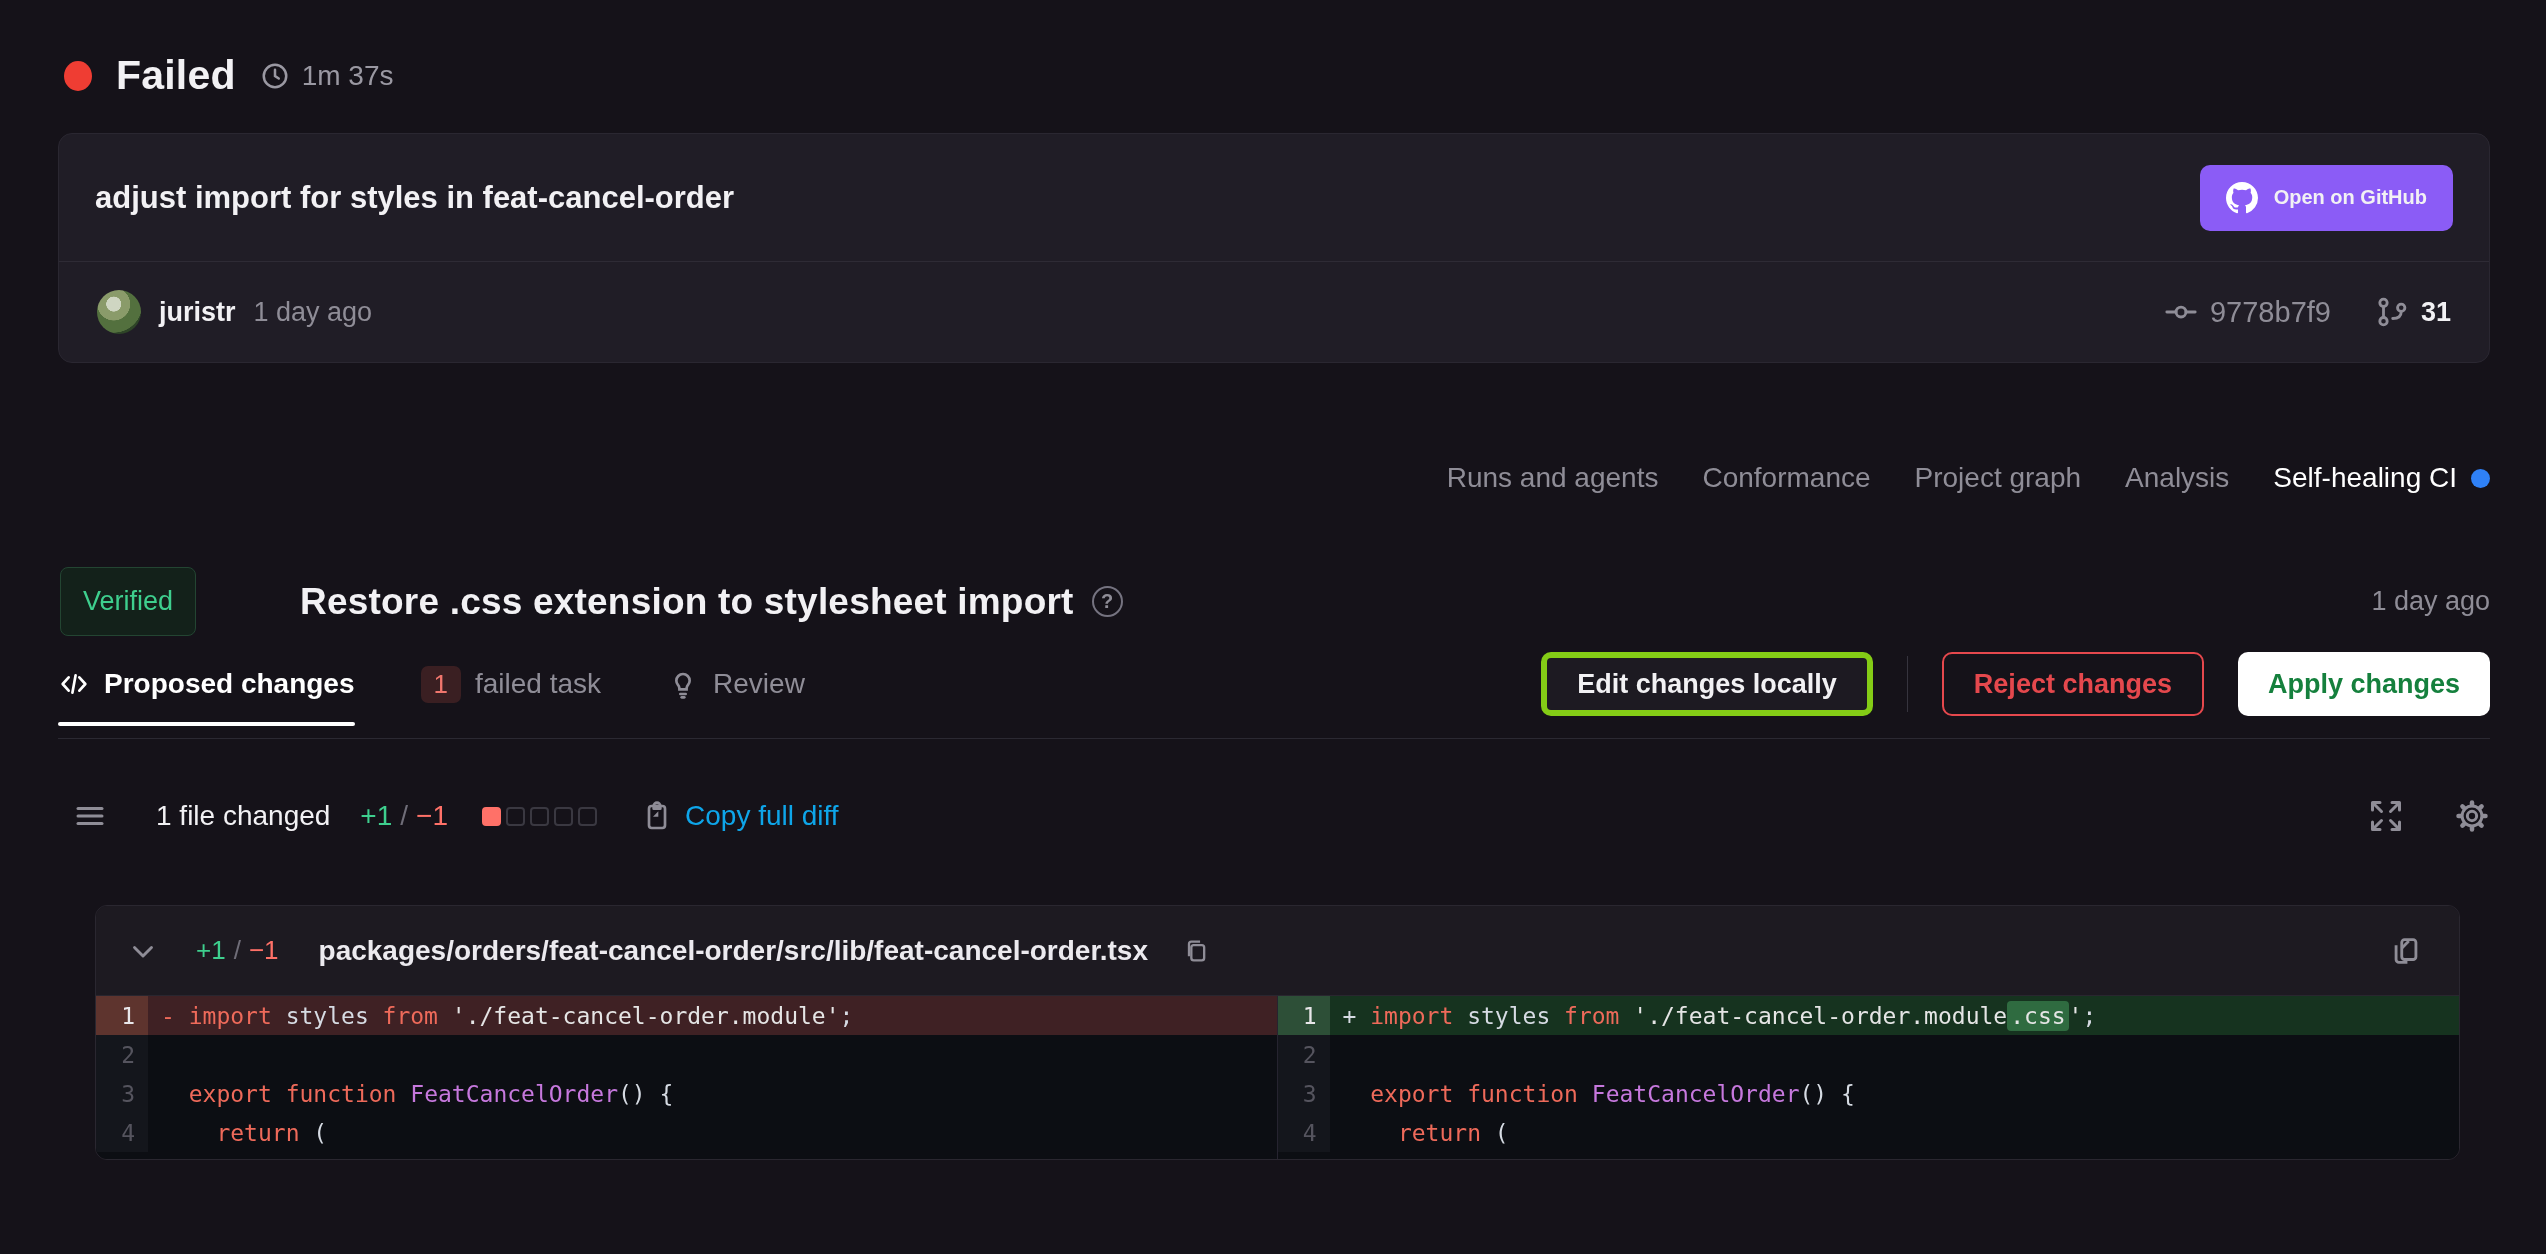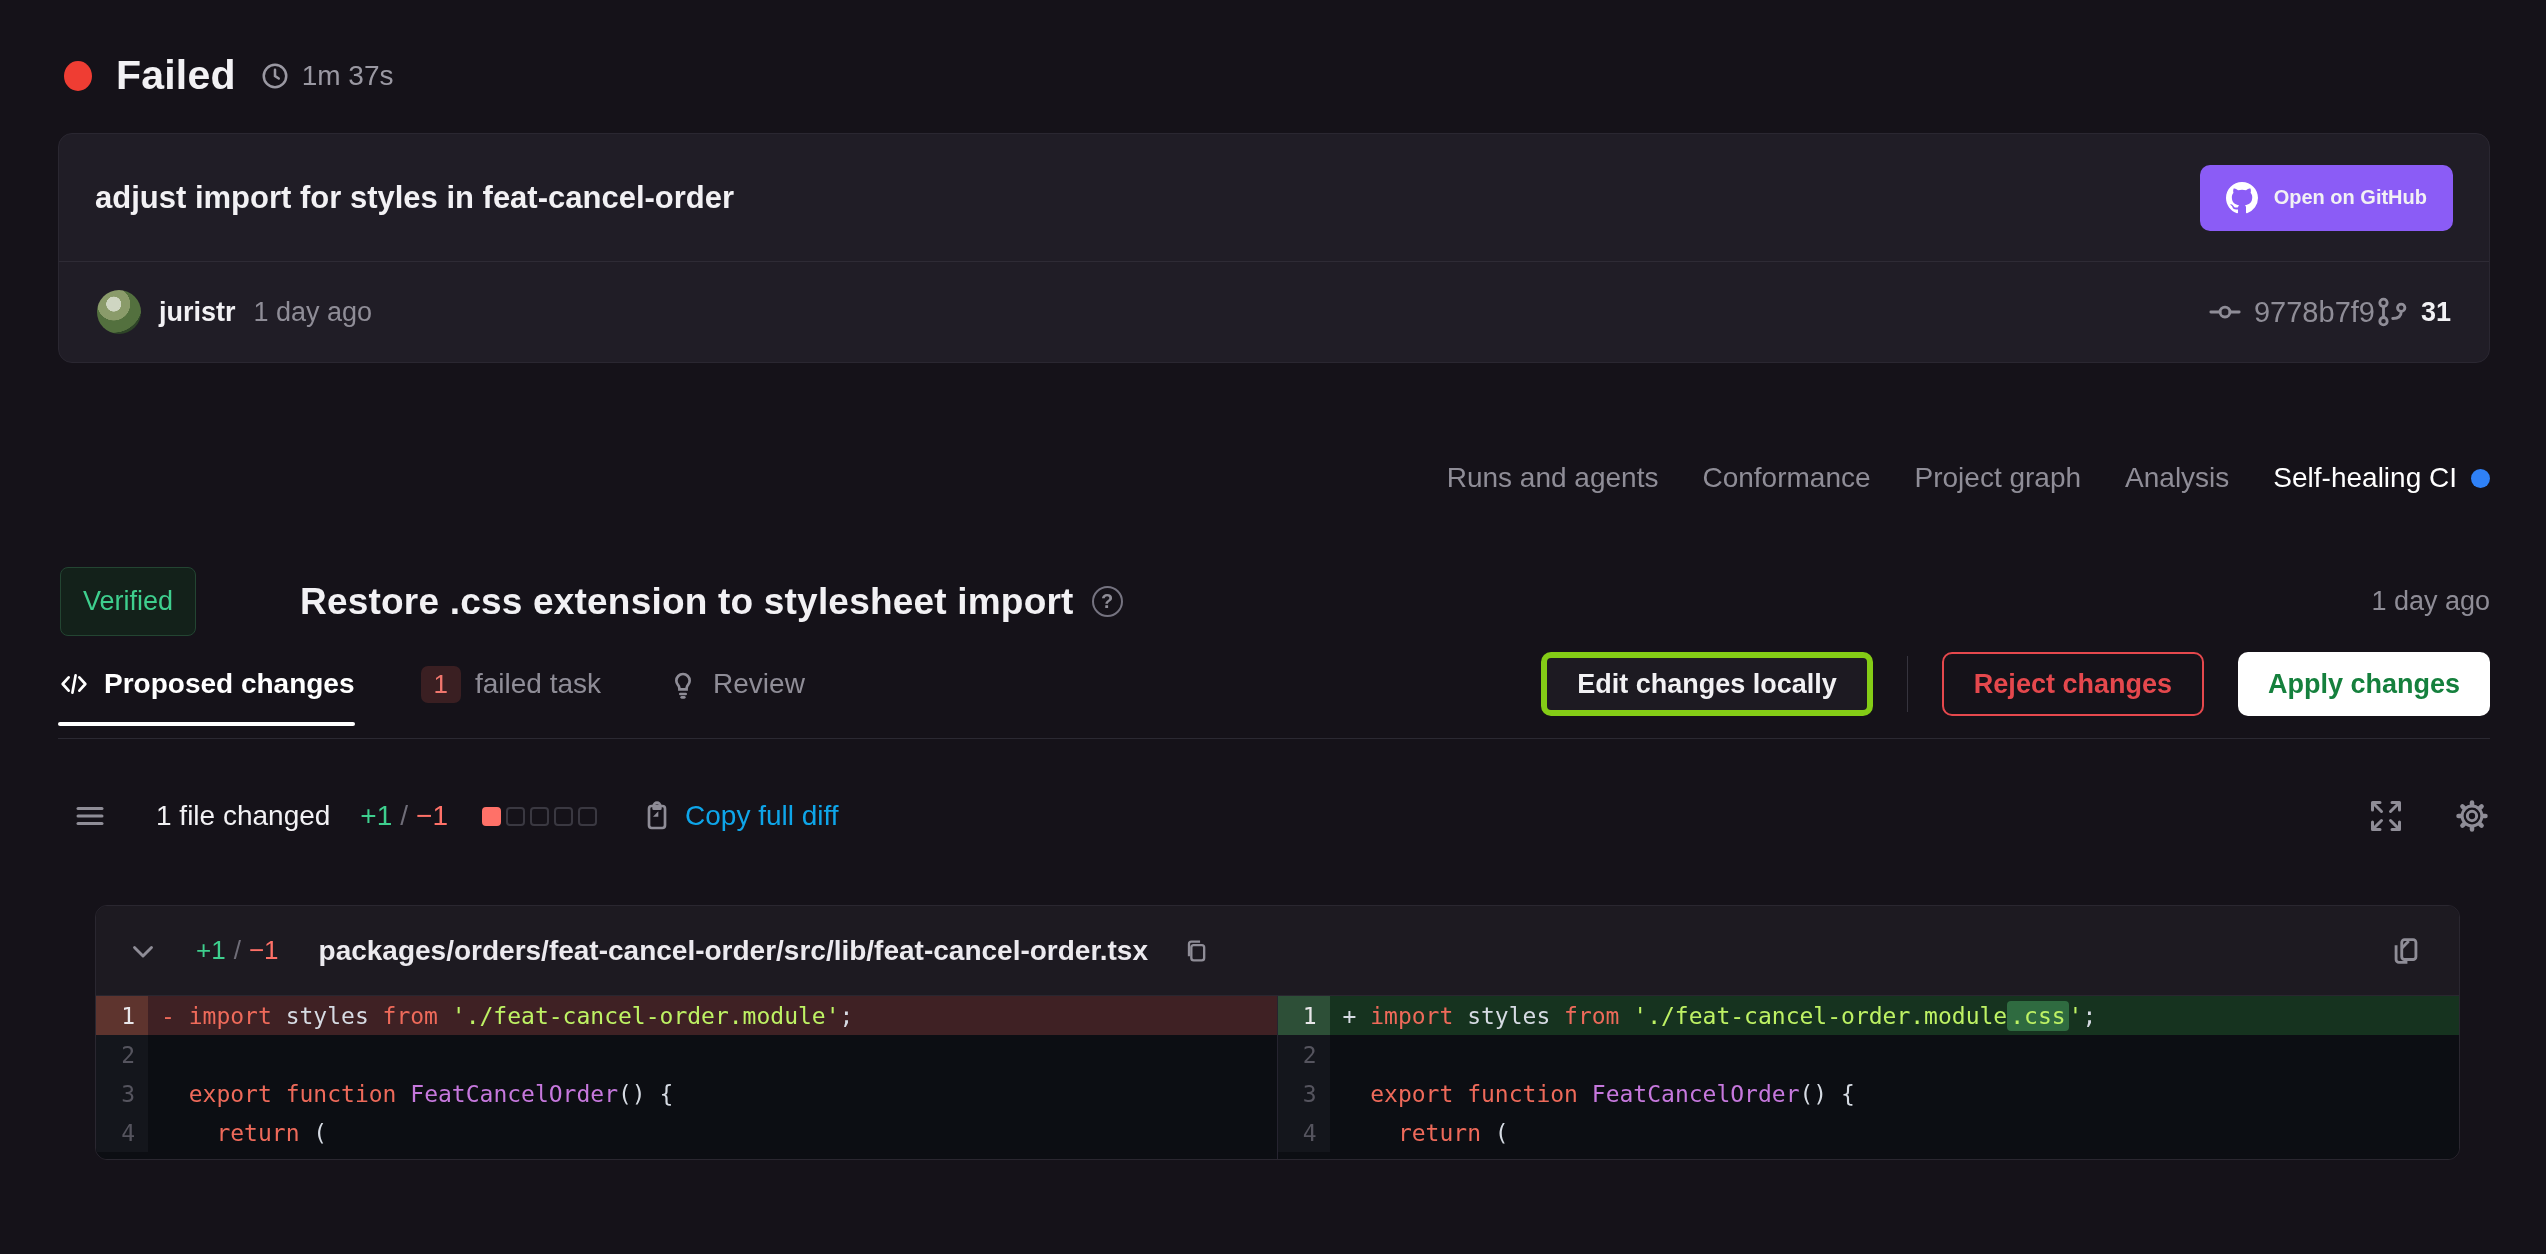--- a/index.html
+++ b/index.html
@@ -26,21 +26,21 @@
   .commit-title { font-size:31px; font-weight:700; }
   .github-btn { display:flex; align-items:center; gap:16px; background:#8b5cf6; color:#f2f1f4;
       border:none; border-radius:10px; padding:0 26px; height:66px; font-size:20px; font-weight:600;
       font-family:inherit; cursor:pointer; }
   .commit-card-bottom { display:flex; align-items:center; justify-content:space-between; padding:28px 38px; }
   .commit-author { display:flex; align-items:center; gap:18px; }
   .avatar { width:44px; height:44px; border-radius:50%;
       background:radial-gradient(circle at 38% 32%, #cfd6c2 0 18%, #8a9b6a 19% 40%, #53703e 41% 70%, #2e4527 71% 100%); }
   .author-name { font-size:27px; font-weight:700; }
   .author-time { font-size:27px; color:#8f8d97; }
-  .commit-meta { display:flex; align-items:center; }
+  .commit-meta { display:flex; align-items:center; gap:44px; }
   .meta-item { display:flex; align-items:center; gap:12px; }
   .sha-text { color:#8f8d97; font-size:29px; }
   .count-text { color:#f2f1f4; font-size:27px; font-weight:600; }
 
   
   .top-nav { display:flex; justify-content:flex-end; align-items:center; gap:44px; padding:88px 0 0 0; height:142px; }
   .nav-item { font-size:28px; color:#8f8d97; cursor:pointer; display:flex; align-items:center; gap:14px; }
   .nav-item.active { color:#ffffff; }
   .nav-dot { width:19px; height:19px; border-radius:50%; background:#2f81f7; }
 
@@ -97,21 +97,21 @@
   .code-row { display:flex; height:39px; font-family:"DejaVu Sans Mono", monospace; font-size:23px; }
   .gutter { flex:0 0 52px; background:#14161c; color:#55545e; display:flex; align-items:center;
       justify-content:flex-end; padding-right:13px; }
   .code { flex:1; display:flex; align-items:center; padding-left:13px; white-space:pre; color:#d6dbe3; min-width:0; overflow:hidden; }
   .code-row.del .gutter { background:#5e342e; color:#e9e7ea; }
   .code-row.del .code { background:#3f2124; }
   .code-row.add .gutter { background:#2d4f37; color:#e9e7ea; }
   .code-row.add .code { background:#16331f; }
   .tok.kw { color:#ee6a5a; }
   .tok.pl { color:#d6dbe3; }
-  .tok.str { color:#bef264; }
+  .tok.str { color:#e5e5e5; }
   .tok.fn { color:#c678dd; }
   .tok.hl { background:#2f6b40; border-radius:4px; padding:2px 3px; }
 
   svg { display:block; }
 </style>
 </head>
 <body>
 
 <div class="container">
 

